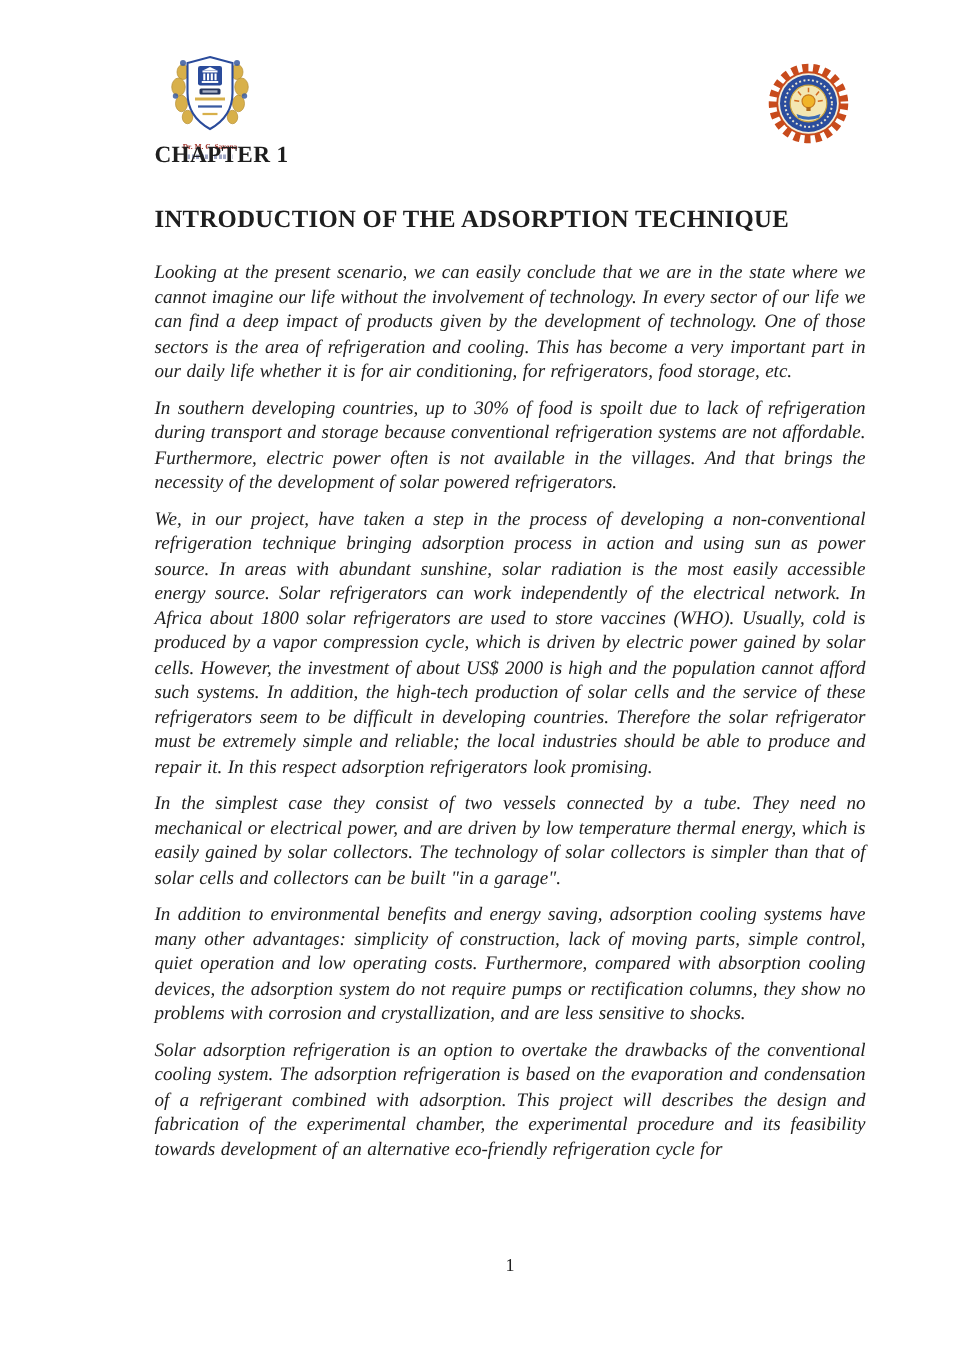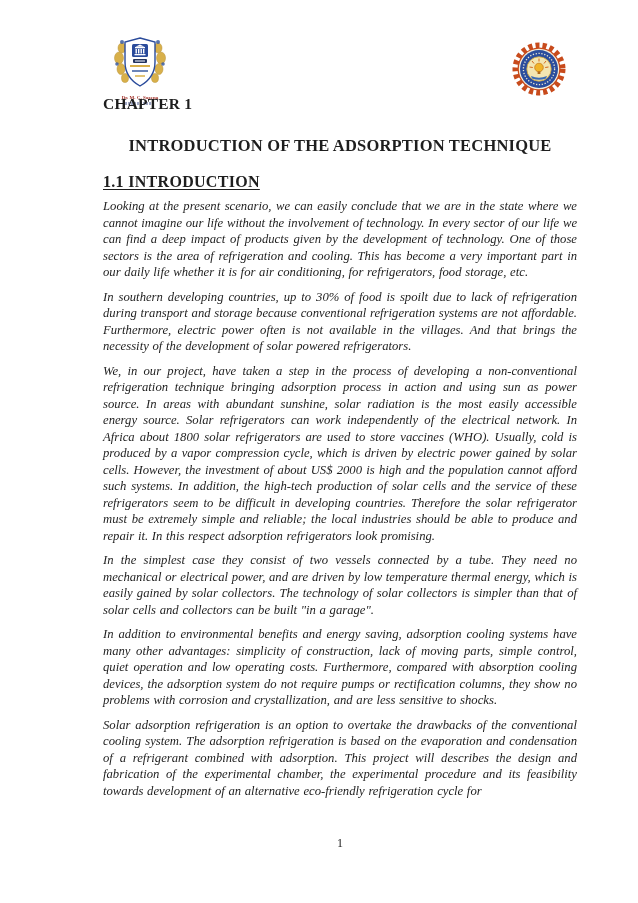--- a/index.html
+++ b/index.html
@@ -38,21 +38,21 @@
     width: 474px;
   }
   .chapter {
     text-align: left;
     font-weight: bold;
     font-size: 15.5px;
     letter-spacing: 0.2px;
     margin: 0 0 23px 0;
   }
   .doc-title {
-    text-align: center;
+    text-align: left;
     font-weight: bold;
     font-size: 16.5px;
     letter-spacing: 0.2px;
     margin: 0 0 17px 0;
   }
   .section-heading {
     font-weight: bold;
     font-size: 16px;
     letter-spacing: 0.3px;
     text-decoration: underline;
@@ -154,21 +154,20 @@
       <circle cx="28" cy="26.5" r="4.3" fill="#f0b429" stroke="#c87d1e" stroke-width="0.8"></circle>
       <rect x="26.6" y="30.4" width="2.8" height="2.6" fill="#b06a1a"></rect>
 
       <path d="M20 35 Q28 38.5 36 35 L35 37.5 Q28 40 21 37.5 Z" fill="#3a6bb5"></path>
     </svg>
   </div>
 
   <div class="content">
     <div class="chapter">CHAPTER 1</div>
     <div class="doc-title">INTRODUCTION OF THE ADSORPTION TECHNIQUE</div>
-    <div class="section-heading">1.1 INTRODUCTION</div>
     <p class="para">Looking at the present scenario, we can easily conclude that we are in the state where we cannot imagine our life without the involvement of technology. In every sector of our life we can find a deep impact of products given by the development of technology. One of those sectors is the area of refrigeration and cooling. This has become a very important part in our daily life whether it is for air conditioning, for refrigerators, food storage, etc.</p>
     <p class="para">In southern developing countries, up to 30% of food is spoilt due to lack of refrigeration during transport and storage because conventional refrigeration systems are not affordable. Furthermore, electric power often is not available in the villages. And that brings the necessity of the development of solar powered refrigerators.</p>
     <p class="para">We, in our project, have taken a step in the process of developing a non-conventional refrigeration technique bringing adsorption process in action and using sun as power source. In areas with abundant sunshine, solar radiation is the most easily accessible energy source. Solar refrigerators can work independently of the electrical network. In Africa about 1800 solar refrigerators are used to store vaccines (WHO). Usually, cold is produced by a vapor compression cycle, which is driven by electric power gained by solar cells. However, the investment of about US$ 2000 is high and the population cannot afford such systems. In addition, the high-tech production of solar cells and the service of these refrigerators seem to be difficult in developing countries. Therefore the solar refrigerator must be extremely simple and reliable; the local industries should be able to produce and repair it. In this respect adsorption refrigerators  look promising.</p>
     <p class="para">In the simplest case they consist of two vessels connected by a tube. They need no mechanical or electrical power, and are driven by low temperature thermal energy, which is easily gained by solar collectors. The technology of solar collectors is simpler than that of solar cells and collectors  can be built  "in a garage".</p>
     <p class="para">In addition to environmental benefits and energy saving, adsorption cooling systems have many other advantages: simplicity of construction, lack of moving parts, simple control, quiet operation and low operating costs. Furthermore, compared with absorption cooling devices, the adsorption system do not require pumps or rectification columns, they show no problems with corrosion and crystallization, and are less sensitive  to shocks.</p>
     <p class="para">Solar adsorption refrigeration is an option to overtake the drawbacks of the conventional cooling system. The adsorption refrigeration is based on the evaporation and condensation of a refrigerant combined with adsorption. This project will describes the design and fabrication of the experimental chamber, the experimental procedure and its feasibility towards development of an alternative eco-friendly refrigeration cycle for</p>
   </div>
 
   <div class="page-number">1</div>
 

